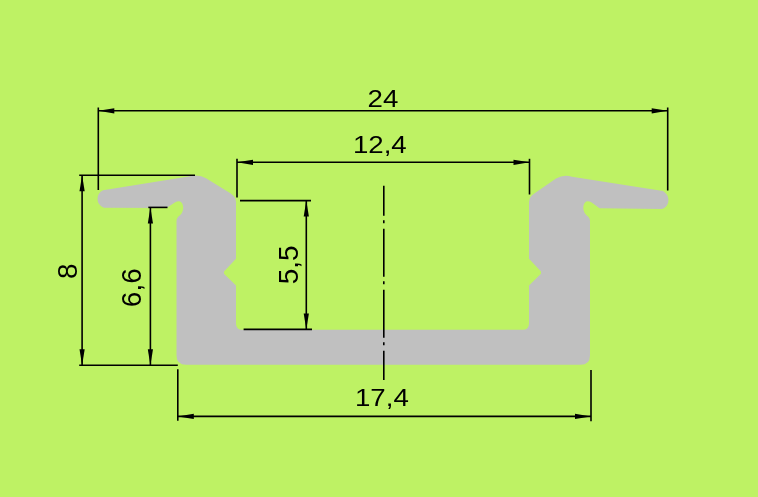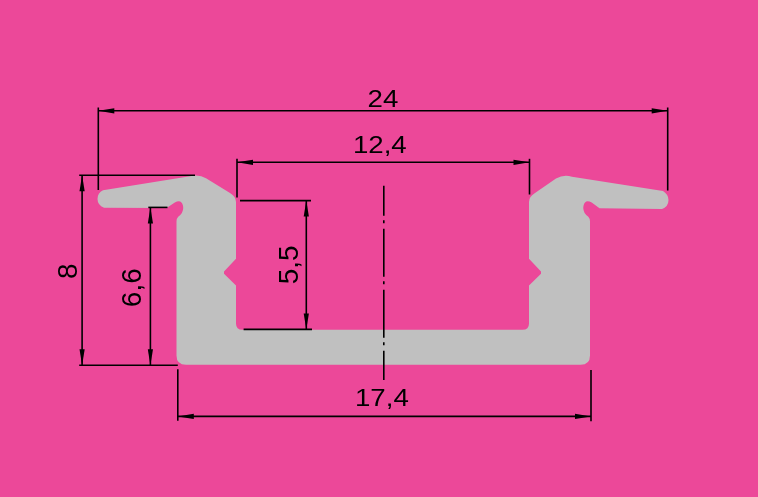--- a/index.html
+++ b/index.html
@@ -1,16 +1,16 @@
 <!DOCTYPE html>
 <html><head>
 <meta charset="utf-8">
 <style>
 html,body{margin:0;padding:0;background:#ffffff;}
-#page{position:relative;width:758px;height:497px;background:#ec4899;overflow:hidden;}
+#page{position:relative;width:758px;height:497px;background:#bef264;overflow:hidden;}
 svg{display:block;}
 text{font-family:"Liberation Sans",sans-serif;font-size:24.5px;fill:#000000;}
 </style>
 </head>
 <body>
 <div id="page">
 <svg width="758" height="497" viewBox="0 0 758 497">
 
 <path fill="#c0c0c0" d="
 M 103,190.3

